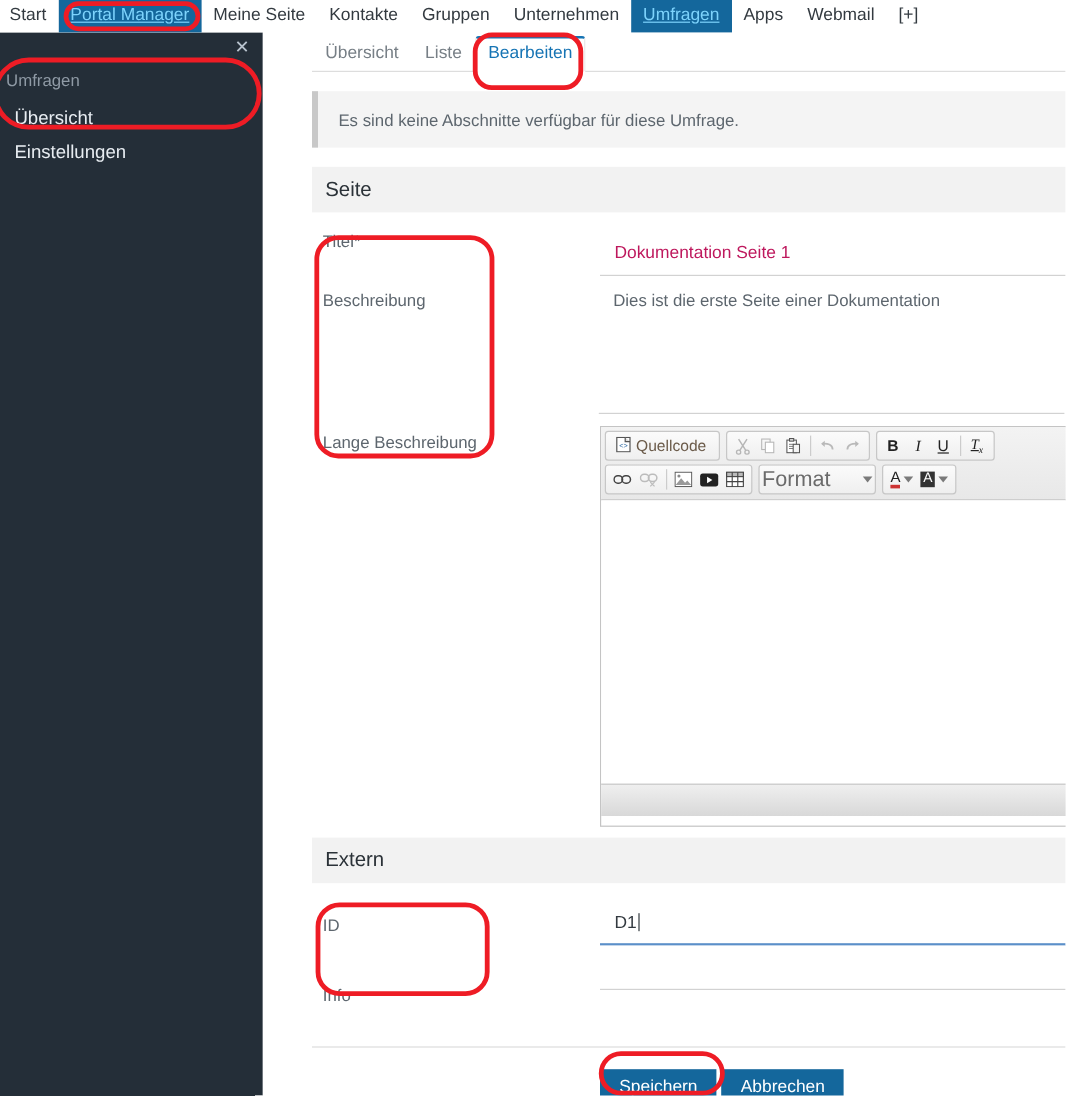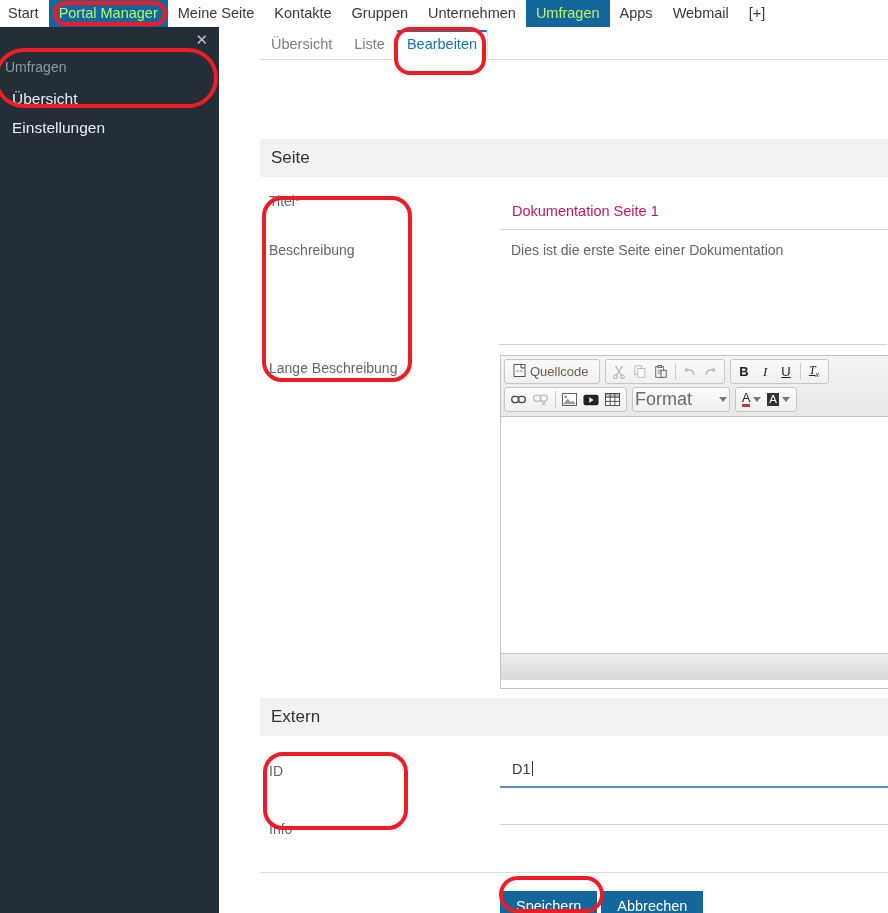--- a/index.html
+++ b/index.html
@@ -22,21 +22,22 @@
   .nav-item {
     display: flex; align-items: center;
     padding: 0 10px;
     color: #333a40;
     white-space: nowrap;
     line-height: 1;
   }
   .nav-item.first { padding-left: 8px; }
   .nav-item.active {
     background: #14679c;
-    color: #bef264;
+    color: #7dd3fc;
+    text-decoration: underline;
   }
 
   
   .sidebar {
     position: absolute; top: 27px; left: 0; width: 219px; height: 886px;
     background: #242e38;
     color: #d7dde3;
   }
   .sidebar-close {
     position: absolute; top: 5px; right: 11px;
@@ -279,20 +280,23 @@
 </div>
 
 <div class="main">
 
   <div class="tabs">
     <div class="tab">Übersicht</div>
     <div class="tab">Liste</div>
     <div class="tab active">Bearbeiten</div>
   </div>
 
+  <div class="alert">
+    <span class="alert-text">Es sind keine Abschnitte verfügbar für diese Umfrage.</span>
+  </div>
 
   <div class="section-head seite">
     <span class="section-head-text">Seite</span>
   </div>
 
   <div class="form-label lbl-titel">Titel*</div>
   <div class="form-label lbl-besch">Beschreibung</div>
   <div class="form-label lbl-lange">Lange Beschreibung</div>
 
   <div class="field-title">Dokumentation Seite 1</div>

